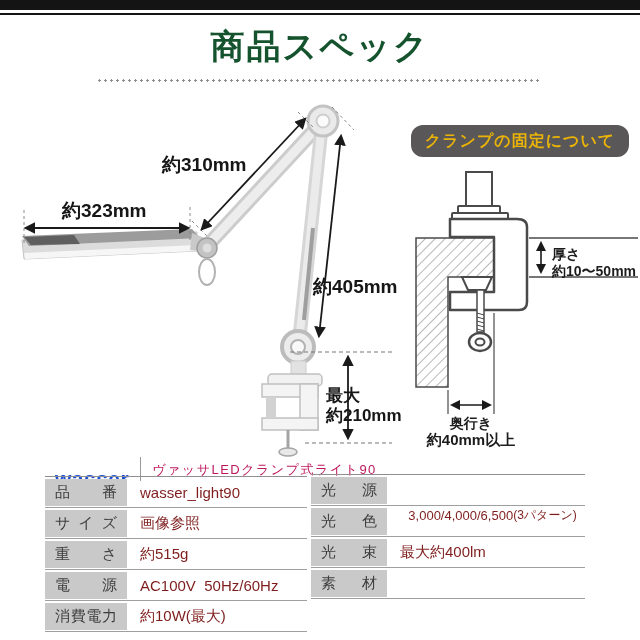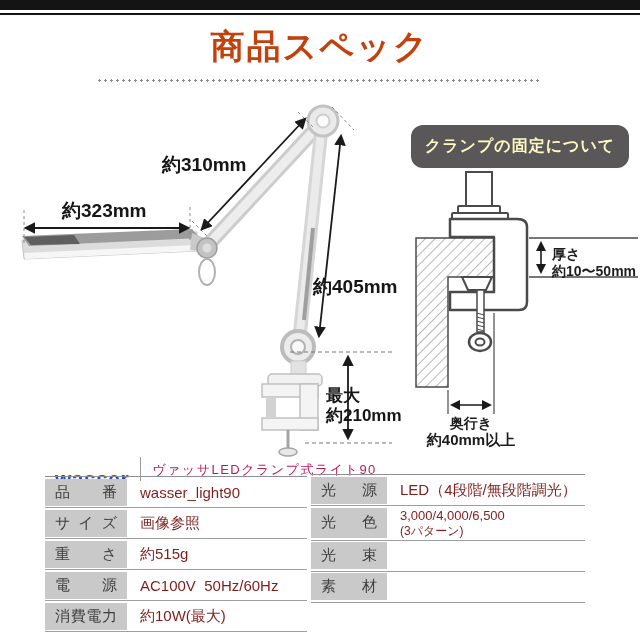--- a/index.html
+++ b/index.html
@@ -4,48 +4,48 @@
 <style>
   html,body{margin:0;padding:0;}
   body{width:640px;height:640px;background:#ffffff;overflow:hidden;
        font-family:"Liberation Sans",sans-serif;color:#1f1f1f;position:relative;}
   .stage{position:absolute;inset:0;width:640px;height:640px;}
 
   .top-bar{position:absolute;top:0;left:0;width:640px;height:10px;background:#141414;}
   .top-line{position:absolute;top:13px;left:0;width:640px;height:2px;background:#141414;}
 
   .title{position:absolute;top:24px;left:0;width:640px;text-align:center;
-         font-size:34px;font-weight:900;letter-spacing:2px;color:#c2410c;}
+         font-size:34px;font-weight:900;letter-spacing:2px;color:#14532d;}
 
   .dots{position:absolute;top:79px;left:98px;width:444px;height:3px;
         background-image:radial-gradient(circle at 1.5px 1.5px,#8d8d8d 1.3px,transparent 1.4px);
         background-size:6px 3px;background-repeat:repeat-x;}
 
   .diagram-svg{position:absolute;top:90px;left:0;width:640px;height:370px;}
 
-  .clamp-badge{position:absolute;top:125px;left:411px;width:218px;height:43px;
+  .clamp-badge{position:absolute;top:125px;left:411px;width:218px;height:32px;
         background:#595757;border-radius:12px;display:flex;align-items:center;justify-content:center;
-        color:#fef9c3;font-size:16px;font-weight:700;letter-spacing:1px;}
+        color:#eab308;font-size:16px;font-weight:700;letter-spacing:1px;}
 
   .brand{position:absolute;top:444px;left:55px;display:flex;align-items:center;}
   .brand-logo{font-size:21px;font-weight:700;color:#1d4ed8;letter-spacing:.5px;margin-top:23px;}
   .brand-sep{width:1px;height:24px;background:#9a9a9a;margin:0 11px;transform:translateY(1px);}
   .brand-name{font-size:13px;color:#be185d;letter-spacing:1.5px;padding-top:5px;}
 
   .spec-table{position:absolute;border-top:1px solid #8f8f8f;}
   .spec-table.left{top:476px;left:45px;width:262px;}
   .spec-table.right{top:474px;left:311px;width:274px;}
   .srow{display:flex;align-items:stretch;border-bottom:1px solid #9f9f9f;}
   .slbl{background:#c9c9ca;margin:1.5px 0;padding:4px 10px;display:flex;align-items:center;
         font-size:15px;font-weight:500;color:#3d3d3d;}
   .spec-table.left .slbl{width:62px;}
   .spec-table.right .slbl{width:56px;}
   .sval{flex:1;padding:4px 0 4px 13px;display:flex;align-items:center;
         font-size:15px;color:#7f1d1d;white-space:pre;}
-  .sval.two-line{flex-direction:column;align-items:flex-start;justify-content:center;padding-top:2px;padding-bottom:2px;}
+  .sval.two-line{flex-direction:row;align-items:flex-start;justify-content:center;padding-top:2px;padding-bottom:2px;}
   .sval .v1{font-size:13px;line-height:1.2;}
   .sval .v2{font-size:12px;line-height:1.2;}
   .justify-chars{display:flex;justify-content:space-between;width:100%;}
 
   svg text{font-family:"Liberation Sans",sans-serif;}
   .meas{font-size:19px;font-weight:700;fill:#161616;}
   .meas-sm{font-size:17px;font-weight:700;fill:#161616;}
   .cl-label{font-size:14px;font-weight:700;fill:#1c1c1c;}
   .cl-label2{font-size:15px;font-weight:700;fill:#1c1c1c;}
 </style>
@@ -226,41 +226,41 @@
   </div>
 
   <div class="spec-table right">
     <div class="srow">
       <div class="slbl">
           <span class="justify-chars">
             <span>光</span>
             <span>源</span>
           </span>
         </div>
-      <div class="sval">LED（4段階/無段階調光）</div>
     </div>
     <div class="srow">
       <div class="slbl">
           <span class="justify-chars">
             <span>光</span>
             <span>色</span>
           </span>
         </div>
       <div class="sval two-line">
         <span class="v1">3,000/4,000/6,500</span>
         <span class="v2">(3パターン)</span>
       </div>
     </div>
     <div class="srow">
       <div class="slbl">
           <span class="justify-chars">
             <span>光</span>
             <span>束</span>
           </span>
         </div>
+      <div class="sval">最大約400lm</div>
     </div>
     <div class="srow">
       <div class="slbl">
           <span class="justify-chars">
             <span>素</span>
             <span>材</span>
           </span>
         </div>
     </div>
   </div>

